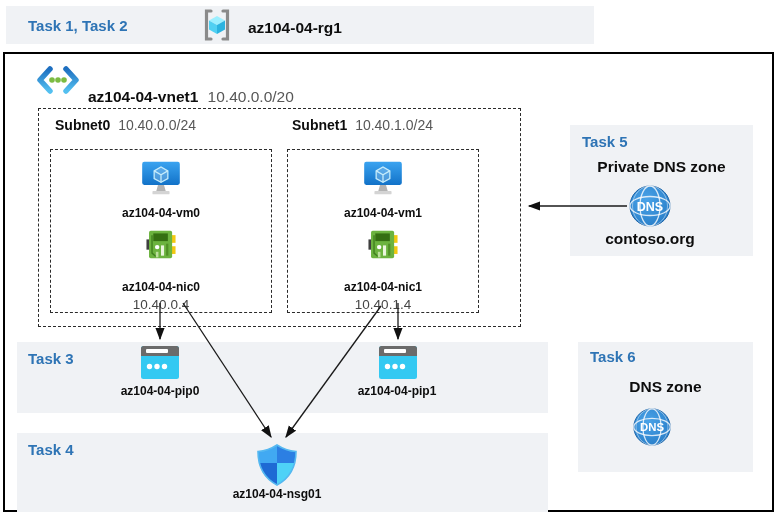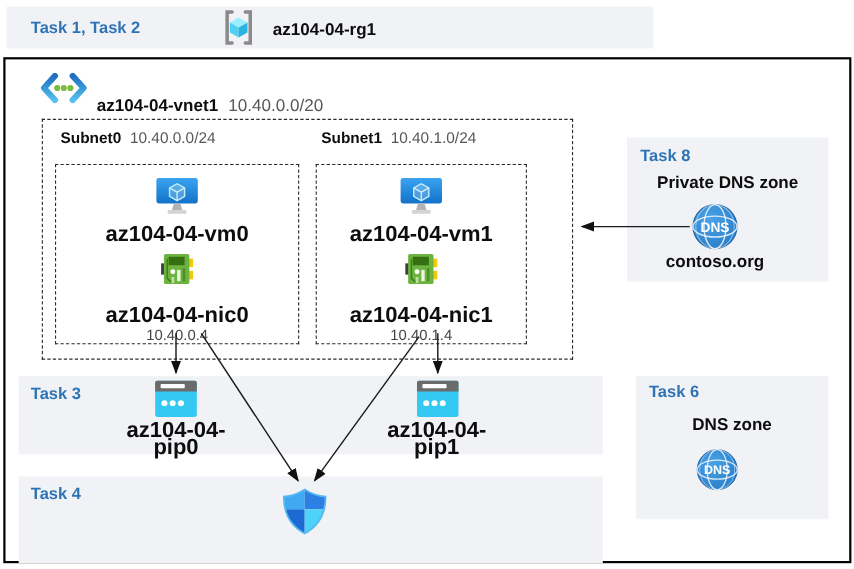--- a/index.html
+++ b/index.html
@@ -4,21 +4,21 @@
 <style>
   html,body{margin:0;padding:0;background:#fff;}
   #canvas{position:relative;width:776px;height:517px;background:#fff;
           font-family:"Liberation Sans",sans-serif;overflow:hidden;}
   .abs{position:absolute;}
   .band{position:absolute;background:#f0f2f5;}
   .bigbox{position:absolute;left:3px;top:52px;width:771px;height:460px;
           border:2px solid #000;box-sizing:border-box;background:#fff;}
   .dashed{position:absolute;border:1.5px dashed #2b2b2b;box-sizing:border-box;}
   .task{font-weight:700;color:#2E74B5;font-size:15px;line-height:17px;}
-  .name{font-weight:700;color:#0d0d0d;font-size:20px;line-height:16px;}
+  .name{font-weight:700;color:#0d0d0d;font-size:12px;line-height:16px;}
   .name15{font-weight:700;color:#0d0d0d;font-size:15.5px;line-height:17px;}
   .muted{font-weight:400;color:#575757;}
   .ip{font-size:13.5px;color:#454545;line-height:15px;}
   .ctr{text-align:center;}
   .vstack{display:flex;flex-direction:column;align-items:center;padding-top:11px;box-sizing:border-box;}
   .vstack .vm-label{margin-top:8px;}
   .vstack .nic-icon{margin-top:9px;}
   .vstack .nic-label{margin-top:20px;}
   .vstack .ip{margin-top:2px;}
   svg{display:block;}
@@ -135,21 +135,21 @@
       </svg>
     <span class="name vm-label">az104-04-vm1</span>
     <svg class="nic-icon" width="34" height="34">
         <use href="#sym-nic"></use>
       </svg>
     <span class="name nic-label">az104-04-nic1</span>
     <span class="ip">10.40.1.4</span>
   </div>
 
   <div class="band" style="left:570px;top:125px;width:183px;height:131px;z-index:2;">
-    <span class="abs task" style="left:12px;top:8px;">Task 8</span>
+    <span class="abs task" style="left:12px;top:8px;">Task 5</span>
     <div class="abs name15 ctr" style="left:0;top:33px;width:183px;">Private DNS zone</div>
     <svg class="abs" style="left:58px;top:59px;" width="44" height="44">
         <use href="#sym-dns"></use>
       </svg>
     <div class="abs name15 ctr" style="left:0;top:105px;width:160px;">contoso.org</div>
   </div>
 
   <div class="band" style="left:17px;top:342px;width:531px;height:71px;z-index:2;">
     <span class="abs task" style="left:11px;top:8px;">Task 3</span>
     <svg class="abs" style="left:124px;top:4px;" width="38" height="33">
@@ -171,20 +171,21 @@
         </clipPath>
       </defs>
       <g clip-path="url(#shieldClip)">
         <rect x="0" y="0" width="21" height="20" fill="#41A9F2"></rect>
         <rect x="21" y="0" width="21" height="20" fill="#2C7FE3"></rect>
         <rect x="0" y="20" width="21" height="24" fill="#1E6AD4"></rect>
         <rect x="21" y="20" width="21" height="24" fill="#4ED2F7"></rect>
       </g>
       <path d="M21,2 C27,6 33,8 40,8.5 C40,22 36,34 21,42 C6,34 2,22 2,8.5 C9,8 15,6 21,2 Z" fill="none" stroke="#55B8F0" stroke-width="1.6"></path>
     </svg>
+    <div class="abs name ctr" style="left:195px;top:53px;width:130px;">az104-04-nsg01</div>
   </div>
 
   <div class="band" style="left:578px;top:342px;width:175px;height:130px;z-index:2;">
     <span class="abs task" style="left:12px;top:6px;">Task 6</span>
     <div class="abs name15 ctr" style="left:0;top:36px;width:175px;">DNS zone</div>
     <svg class="abs" style="left:54px;top:65px;" width="40" height="40">
         <use href="#sym-dns"></use>
       </svg>
   </div>
 

